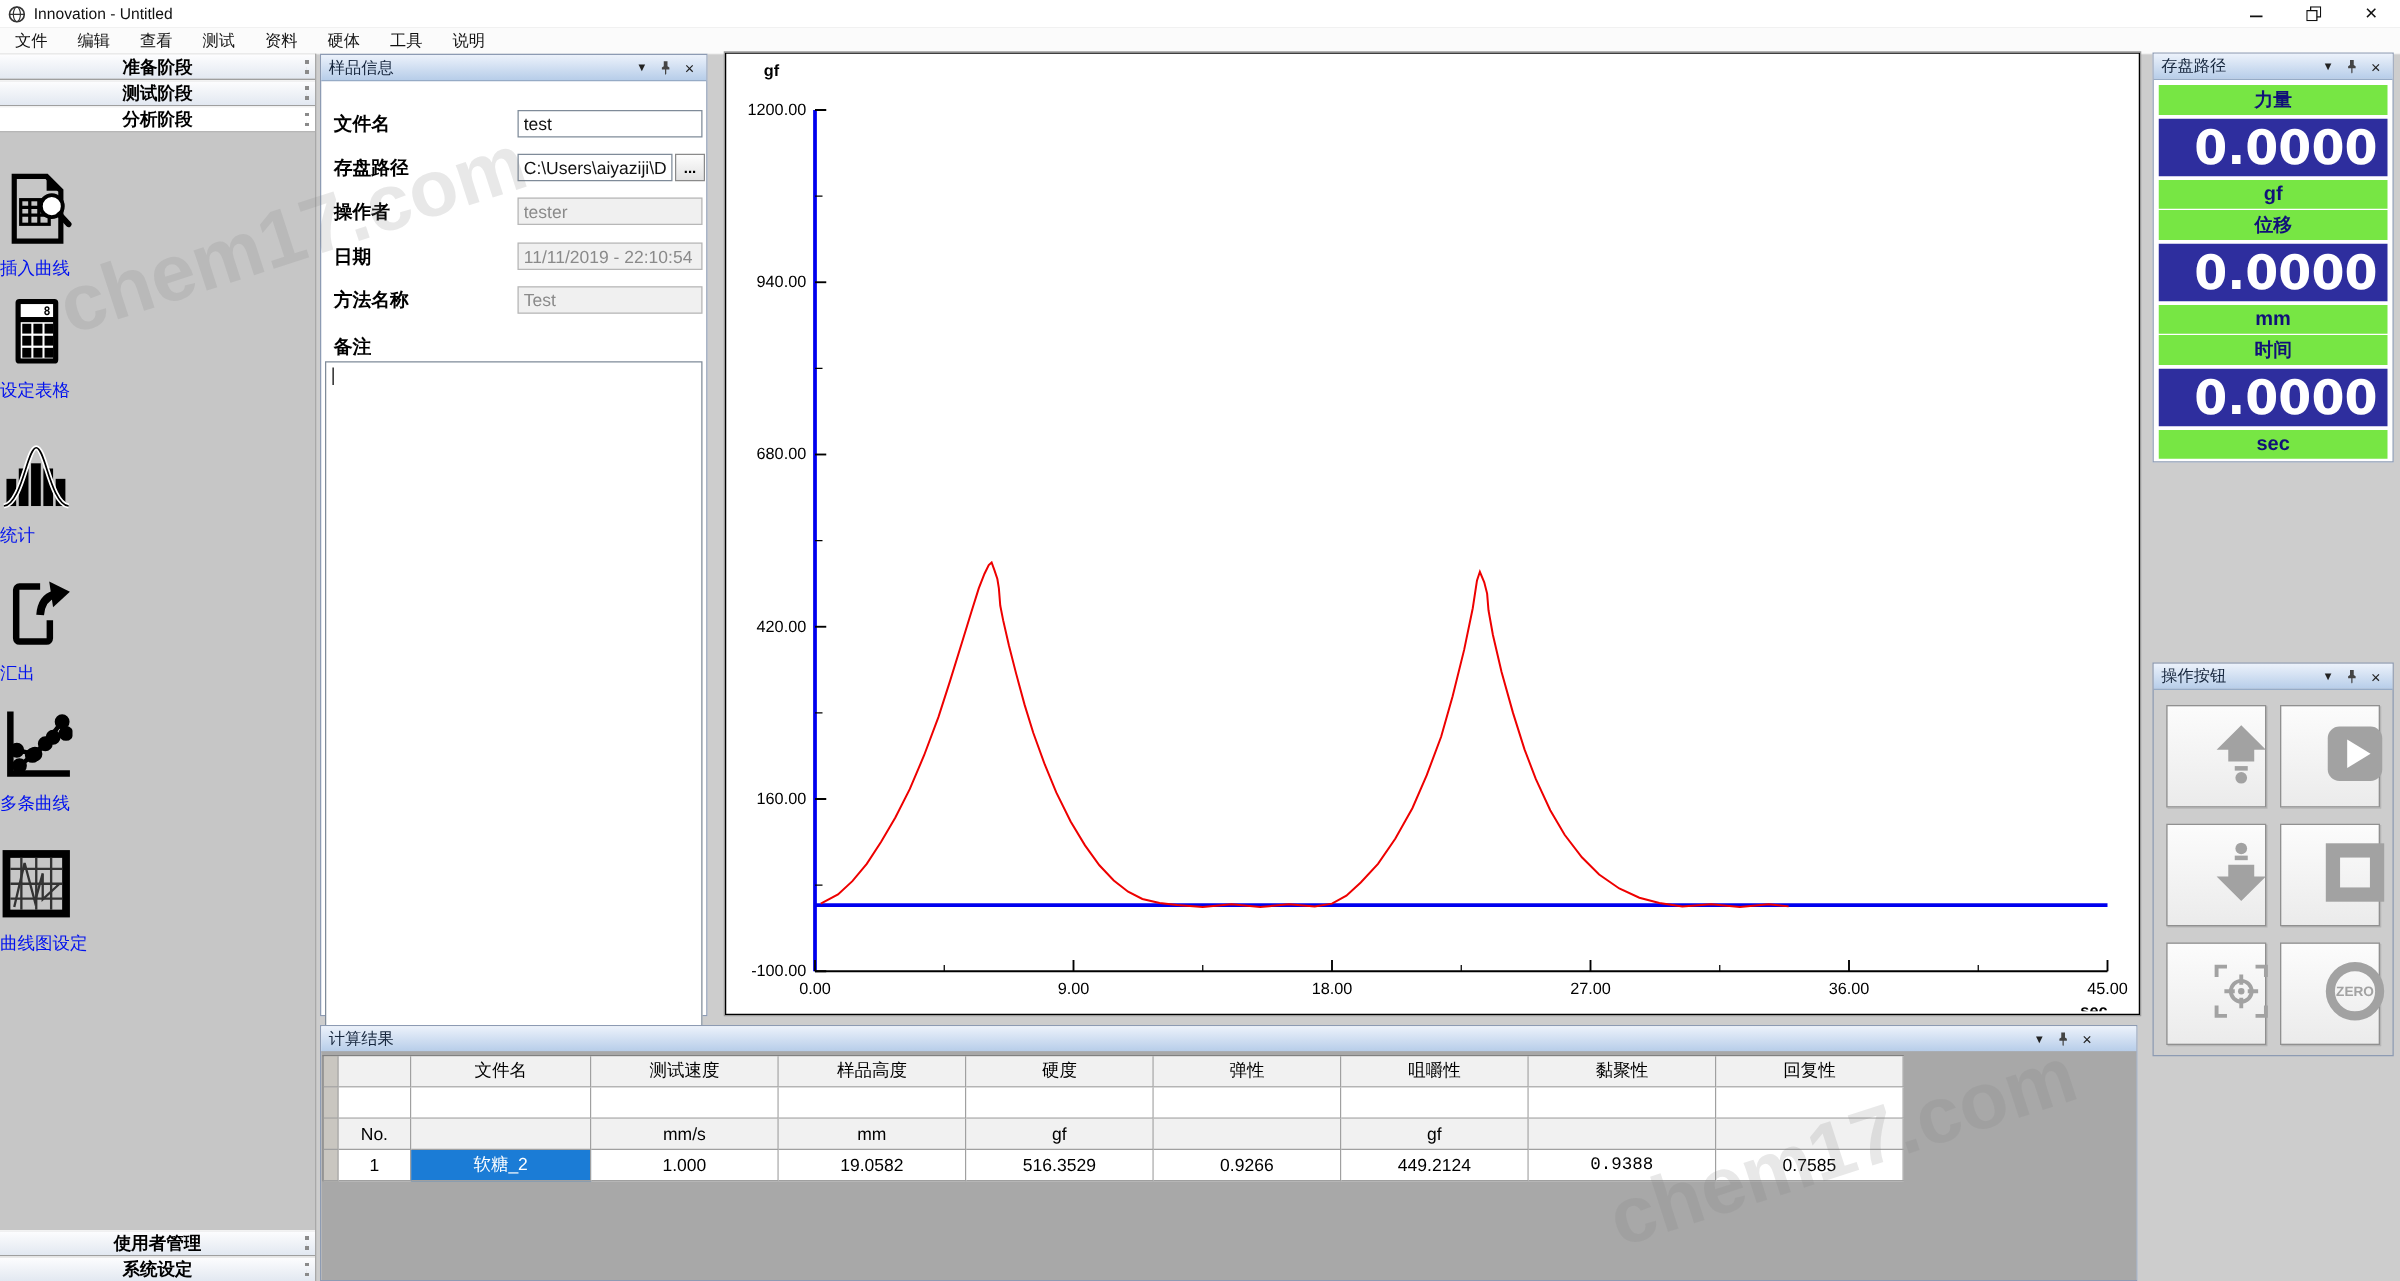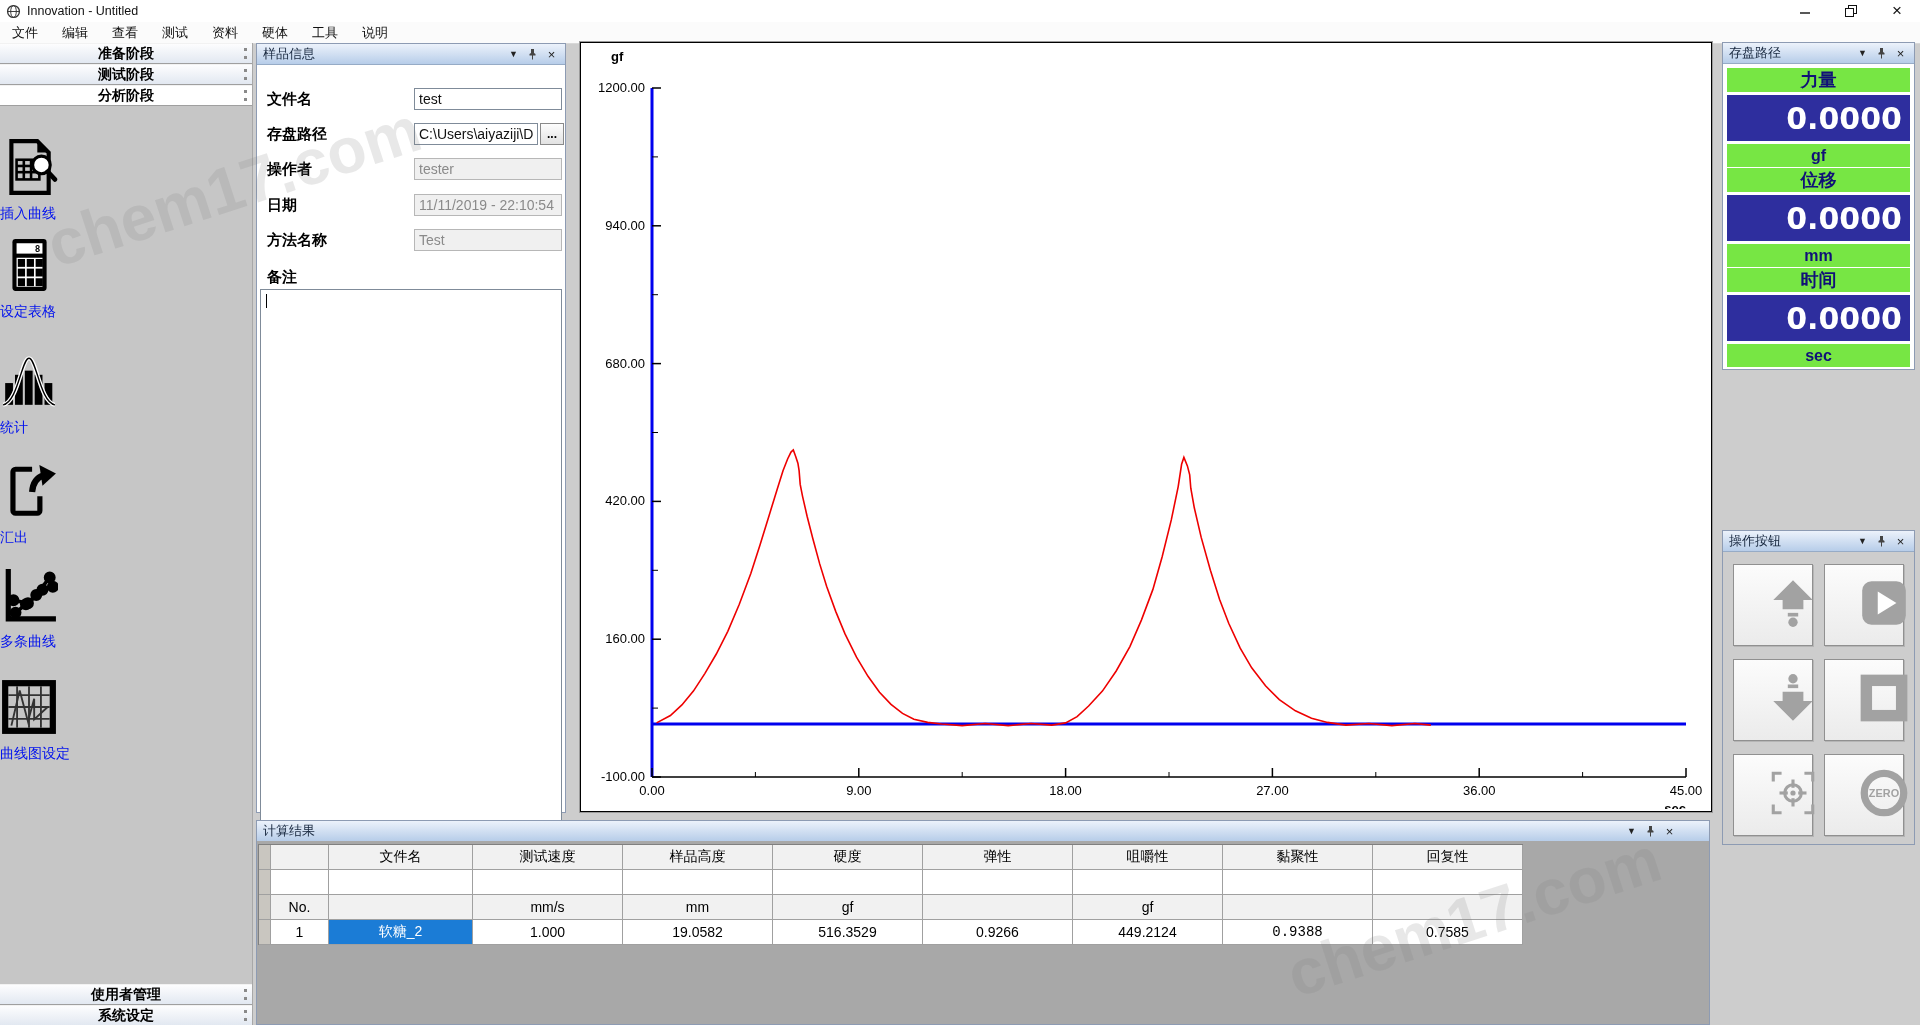--- a/index.html
+++ b/index.html
@@ -47,22 +47,22 @@
         font-weight:bold;font-size:12px;}
   .notes{position:absolute;left:3px;top:224px;width:302px;height:540px;background:#fff;
          border:1px solid #7f8b99;box-sizing:border-box;}
   .caret{position:absolute;left:5px;top:4px;width:1px;height:14px;background:#000;}
   
   .chartpanel{position:absolute;left:580px;top:42px;width:1132px;height:770px;background:#fff;
               border:1px solid #000;outline:1px solid #9a9a9a;box-sizing:border-box;}
   
   .rg{position:absolute;left:4px;width:183px;display:flex;align-items:center;justify-content:center;
       font-weight:bold;box-sizing:border-box;}
-  .rg.lab{height:24px;font-size:18px;color:#101078;}
-  .rg.val{height:46px;font-size:30px;color:#ffffff;justify-content:flex-end;padding-right:8px;
+  .rg.lab{height:24px;font-size:15px;color:#101078;}
+  .rg.val{height:46px;font-size:38px;color:#ffffff;justify-content:flex-end;padding-right:8px;
           font-family:"DejaVu Sans","Liberation Sans",sans-serif;}
   .rg.unit{height:23px;font-size:16px;color:#101078;}
   
   .cbtn{position:absolute;width:80px;height:82px;background:linear-gradient(#fcfcfc,#ebebeb);
         border:1px solid #909090;box-shadow:1px 1px 0 #b5b5b5;display:flex;align-items:center;
         justify-content:center;box-sizing:border-box;padding-left:39px;}
   
   .results-body{position:absolute;left:0;top:20px;right:0;bottom:0;background:#a8a8a8;}
   .rtable{position:absolute;left:1px;top:3px;border-left:1px solid #808080;border-top:1px solid #808080;}
   .trow{display:flex;}

